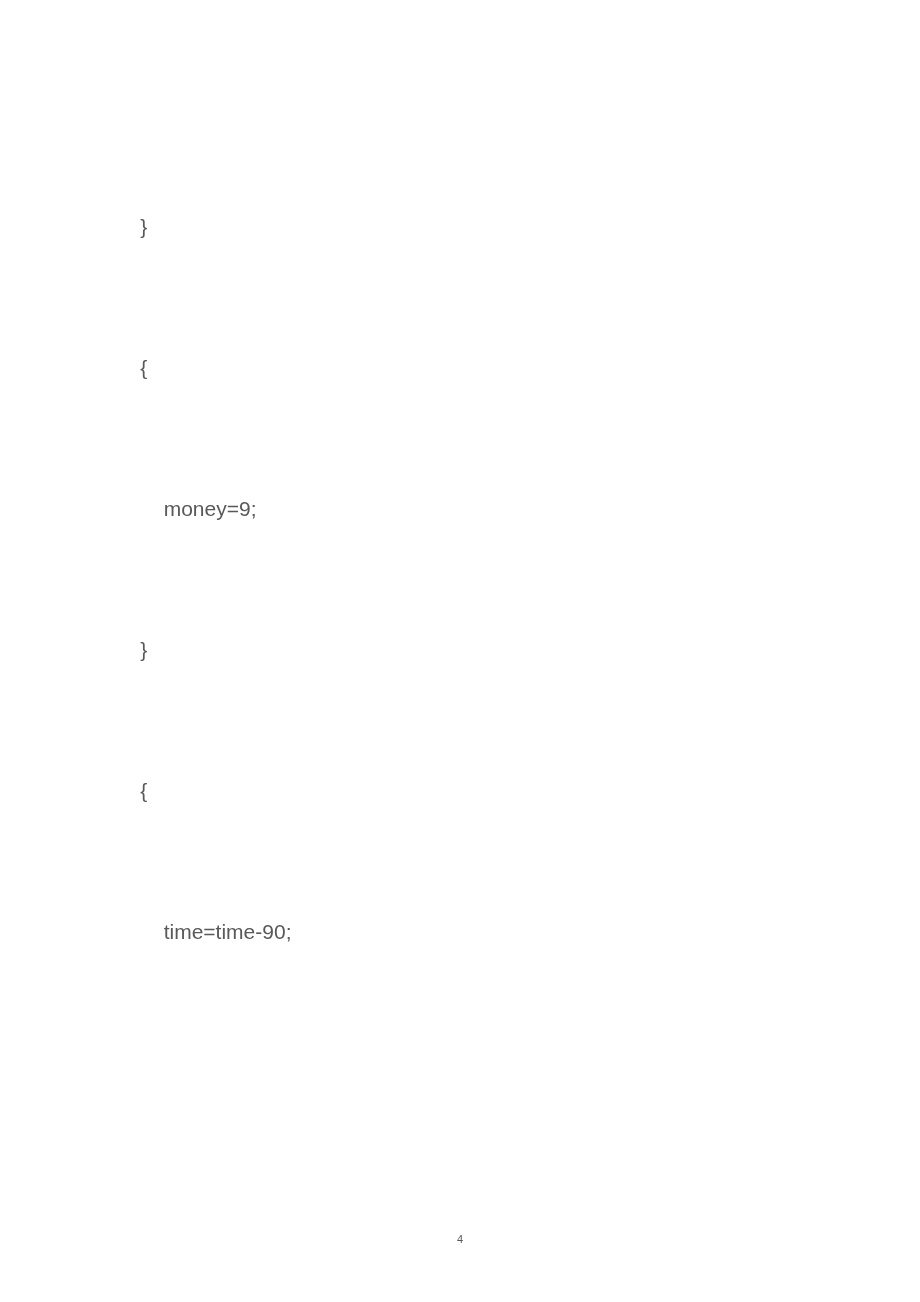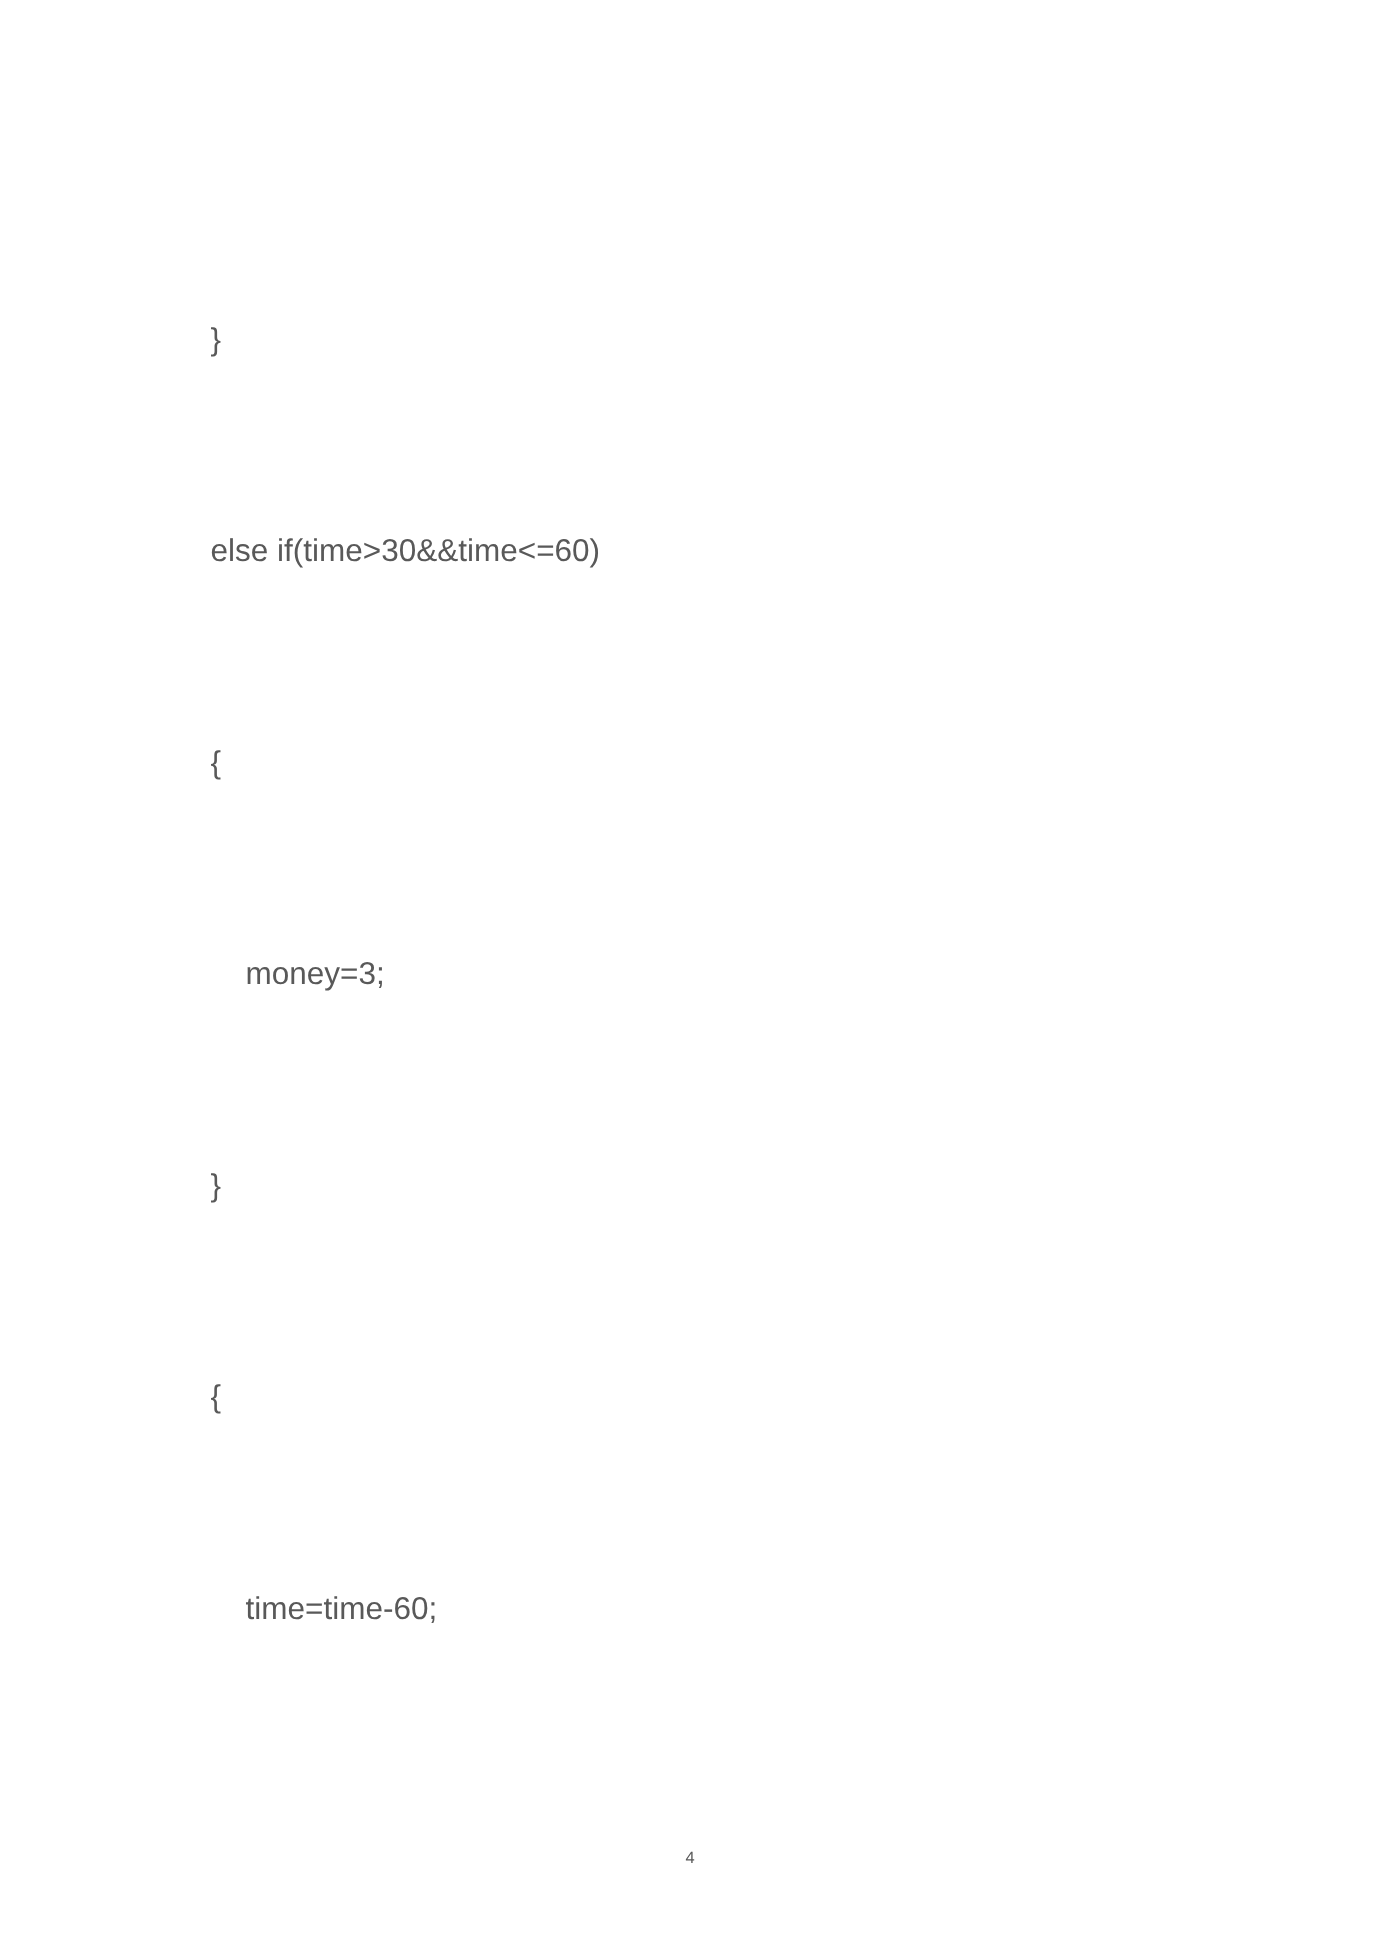--- a/index.html
+++ b/index.html
@@ -37,26 +37,25 @@
     color: #595959;
     font-family: Arial, Helvetica, sans-serif;
   }
 </style>
 </head>
 <body>
 
 <div class="page">
   <div class="code-block">
     <div>    }</div>
-    <div>    else if(time&gt;30&amp;&amp;time&lt;=60)</div>
     <div>    {</div>
-    <div>        money=3;</div>
+    <div>        money=9;</div>
     <div>    }</div>
     <div>    {</div>
-    <div>        time=time-60;</div>
+    <div>        time=time-90;</div>
     
     
     
     
     
     
   </div>
   <div class="page-number">4</div>
 </div>
 

